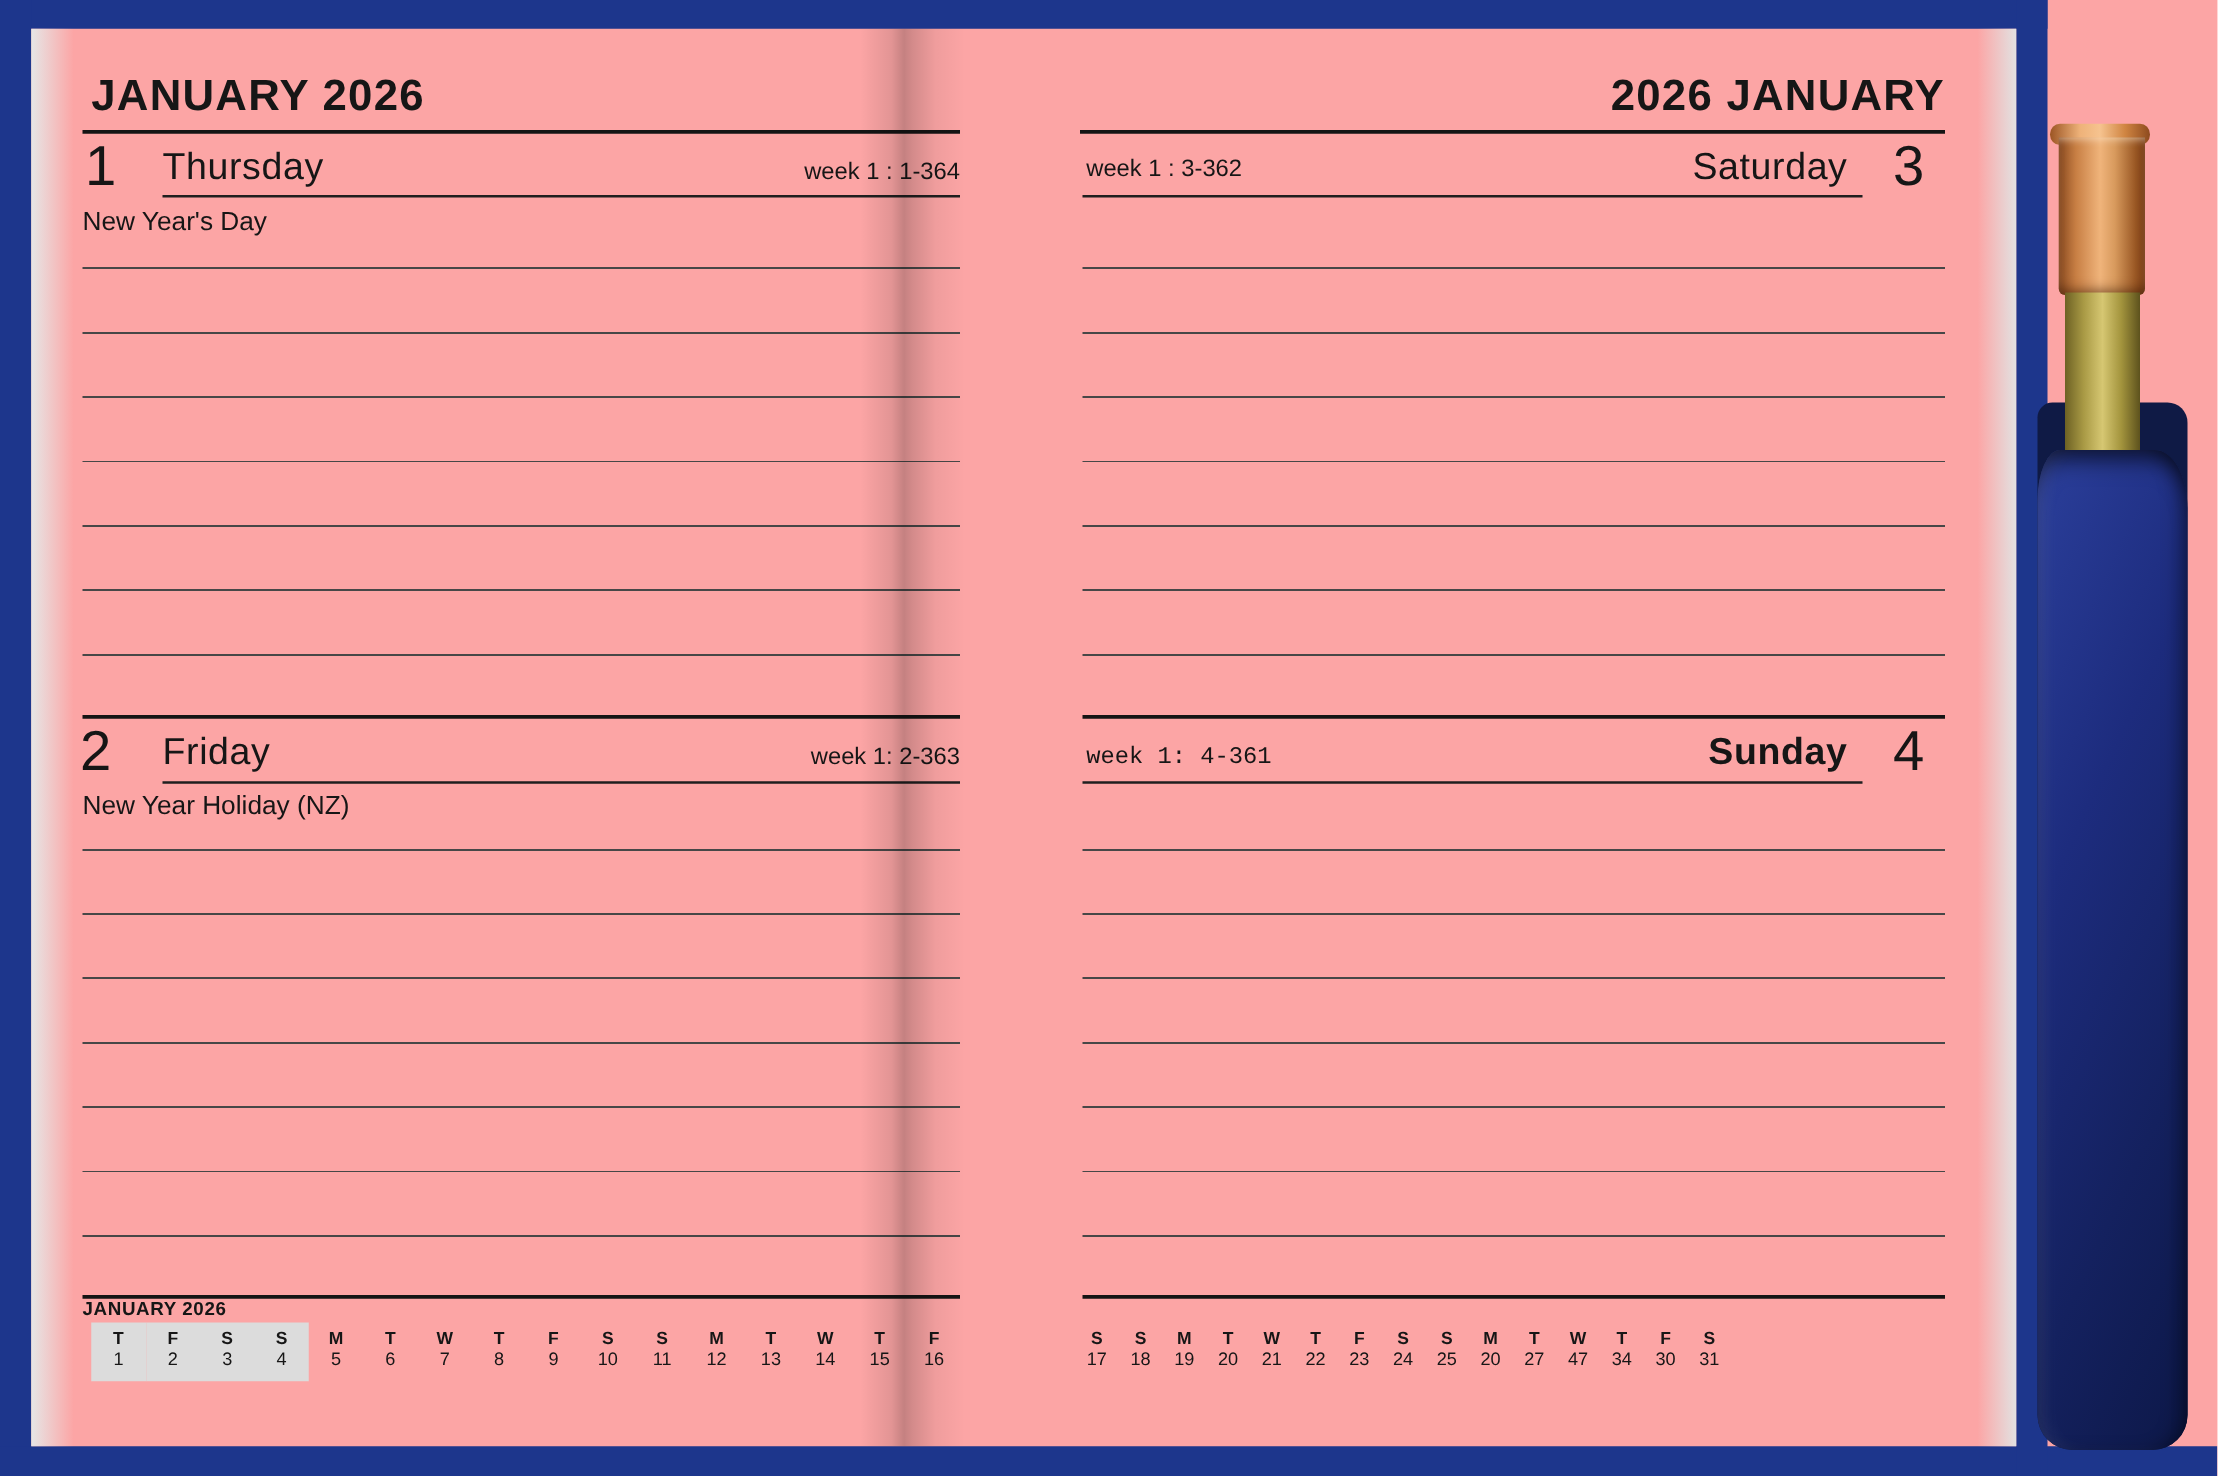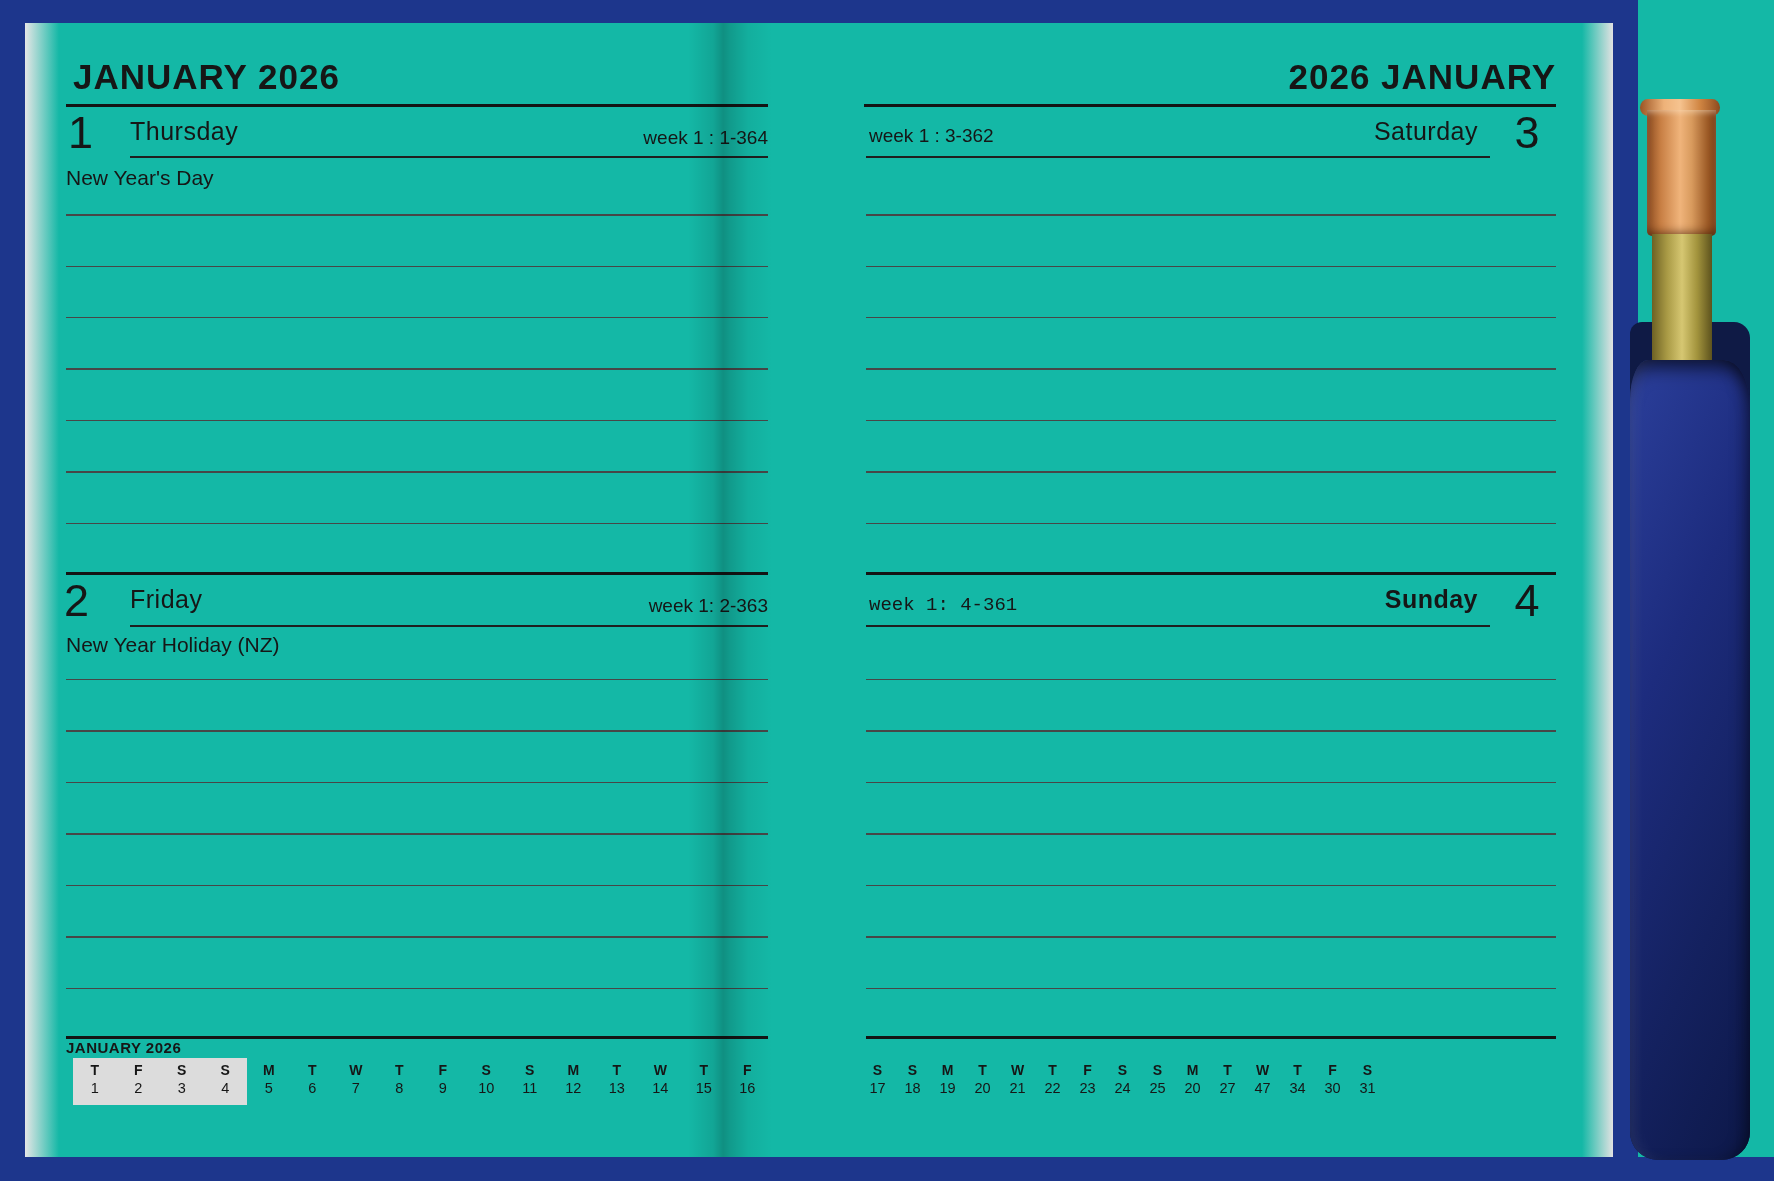--- a/index.html
+++ b/index.html
@@ -1,16 +1,16 @@
 <!DOCTYPE html>
 <html style="--cover_blue: #1d368c; --loop_blue: #1d2c7e; --loop_blue_light: #2b3f9b; --pen_copper: #c87f44; --pen_copper_light: #eeb279; --pen_gold: #a99a45; --pen_gold_light: #d6c772; --highlight_gray: #dcdcdc; --text_black: #161616;"><head>
 <meta charset="utf-8">
 <style>
   html,body{margin:0;padding:0;background:#ffffff;}
-  .scene{position:relative;width:1774px;height:1181px;background:#14b8a6;overflow:hidden;
+  .scene{position:relative;width:1774px;height:1181px;background:#fca5a5;overflow:hidden;
          font-family:"Liberation Sans",sans-serif;color:var(--text_black,#161616);}
 
   
   .frame{position:absolute;background:var(--cover_blue,#1d368c);}
   .frame-top{left:0;top:0;width:1638px;height:23px;}
   .frame-left{left:0;top:0;width:25px;height:1181px;}
   .frame-bottom{left:0;top:1157px;width:1774px;height:24px;}
   .frame-strip{left:1613px;top:0;width:25px;height:1181px;}
 
   
@@ -18,21 +18,21 @@
   .shade-left-edge{left:25px;width:34px;background:linear-gradient(to right,#e6e6e6,rgba(255,255,255,0));}
   .shade-spine{left:688px;width:84px;background:linear-gradient(to right,rgba(0,0,0,0),rgba(0,0,0,.10) 30%,rgba(0,0,0,.22) 42%,rgba(0,0,0,.16) 50%,rgba(0,0,0,.05) 72%,rgba(0,0,0,0));}
   .shade-right-edge{left:1582px;width:31px;background:linear-gradient(to right,rgba(255,255,255,0),#e2e2e2);}
 
   
   .abs{position:absolute;}
   .month-header{font-size:35px;font-weight:bold;letter-spacing:1px;white-space:nowrap;}
   .rule{position:absolute;background:#141414;}
   .rule-thin{position:absolute;background:#1f1f1f;}
   .day-num{font-size:45px;font-weight:400;line-height:1;}
-  .day-name{font-size:25px;font-weight:400;letter-spacing:.5px;line-height:1;}
+  .day-name{font-size:30px;font-weight:400;letter-spacing:.5px;line-height:1;}
   .week-label{font-size:19px;line-height:1;}
   .note{font-size:21px;line-height:1;white-space:nowrap;}
   .lines{position:absolute;background:repeating-linear-gradient(to bottom,
           rgba(0,0,0,0) 0px,rgba(0,0,0,0) 50px,#474747 50px,#474747 51.5px);}
   .ta-r{text-align:right;}
 
   
   .mc-label{font-size:15px;font-weight:bold;letter-spacing:.5px;}
   .mc-row{position:absolute;display:flex;height:47px;}
   .mc-cell{text-align:center;padding-top:3px;box-sizing:border-box;}

